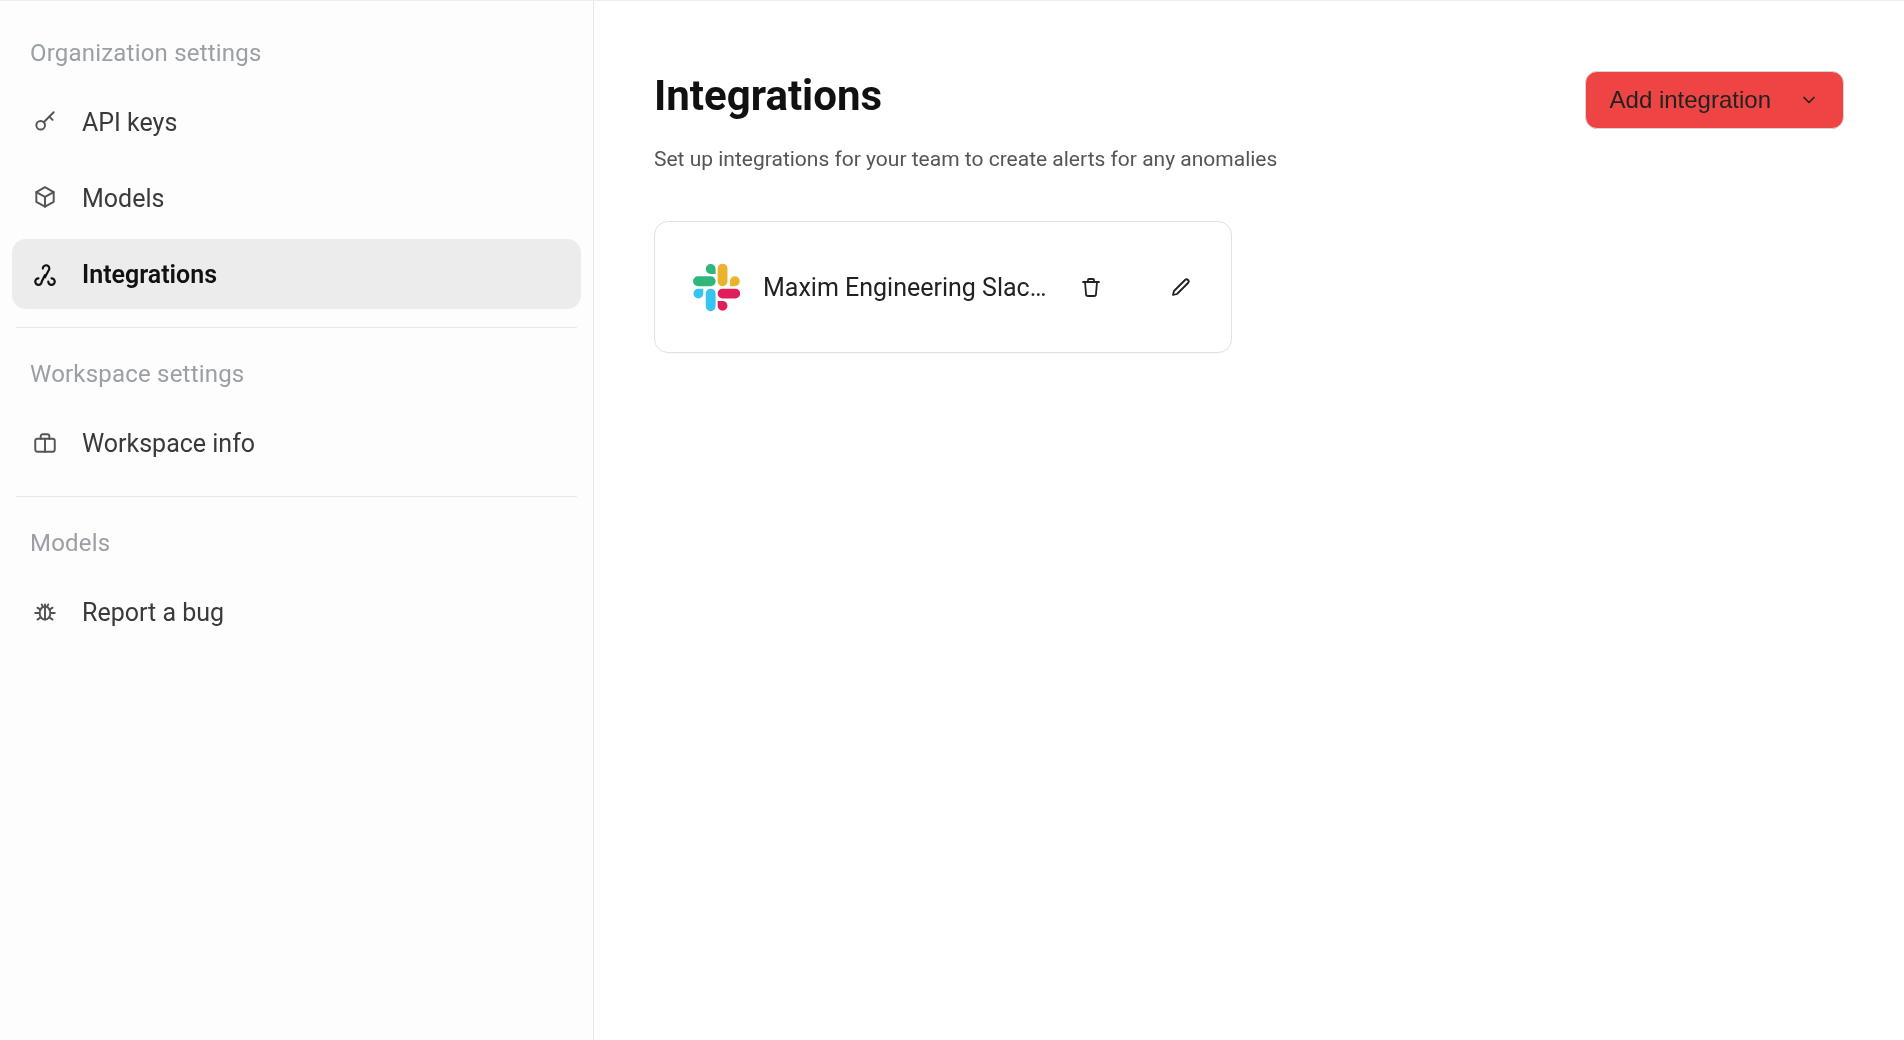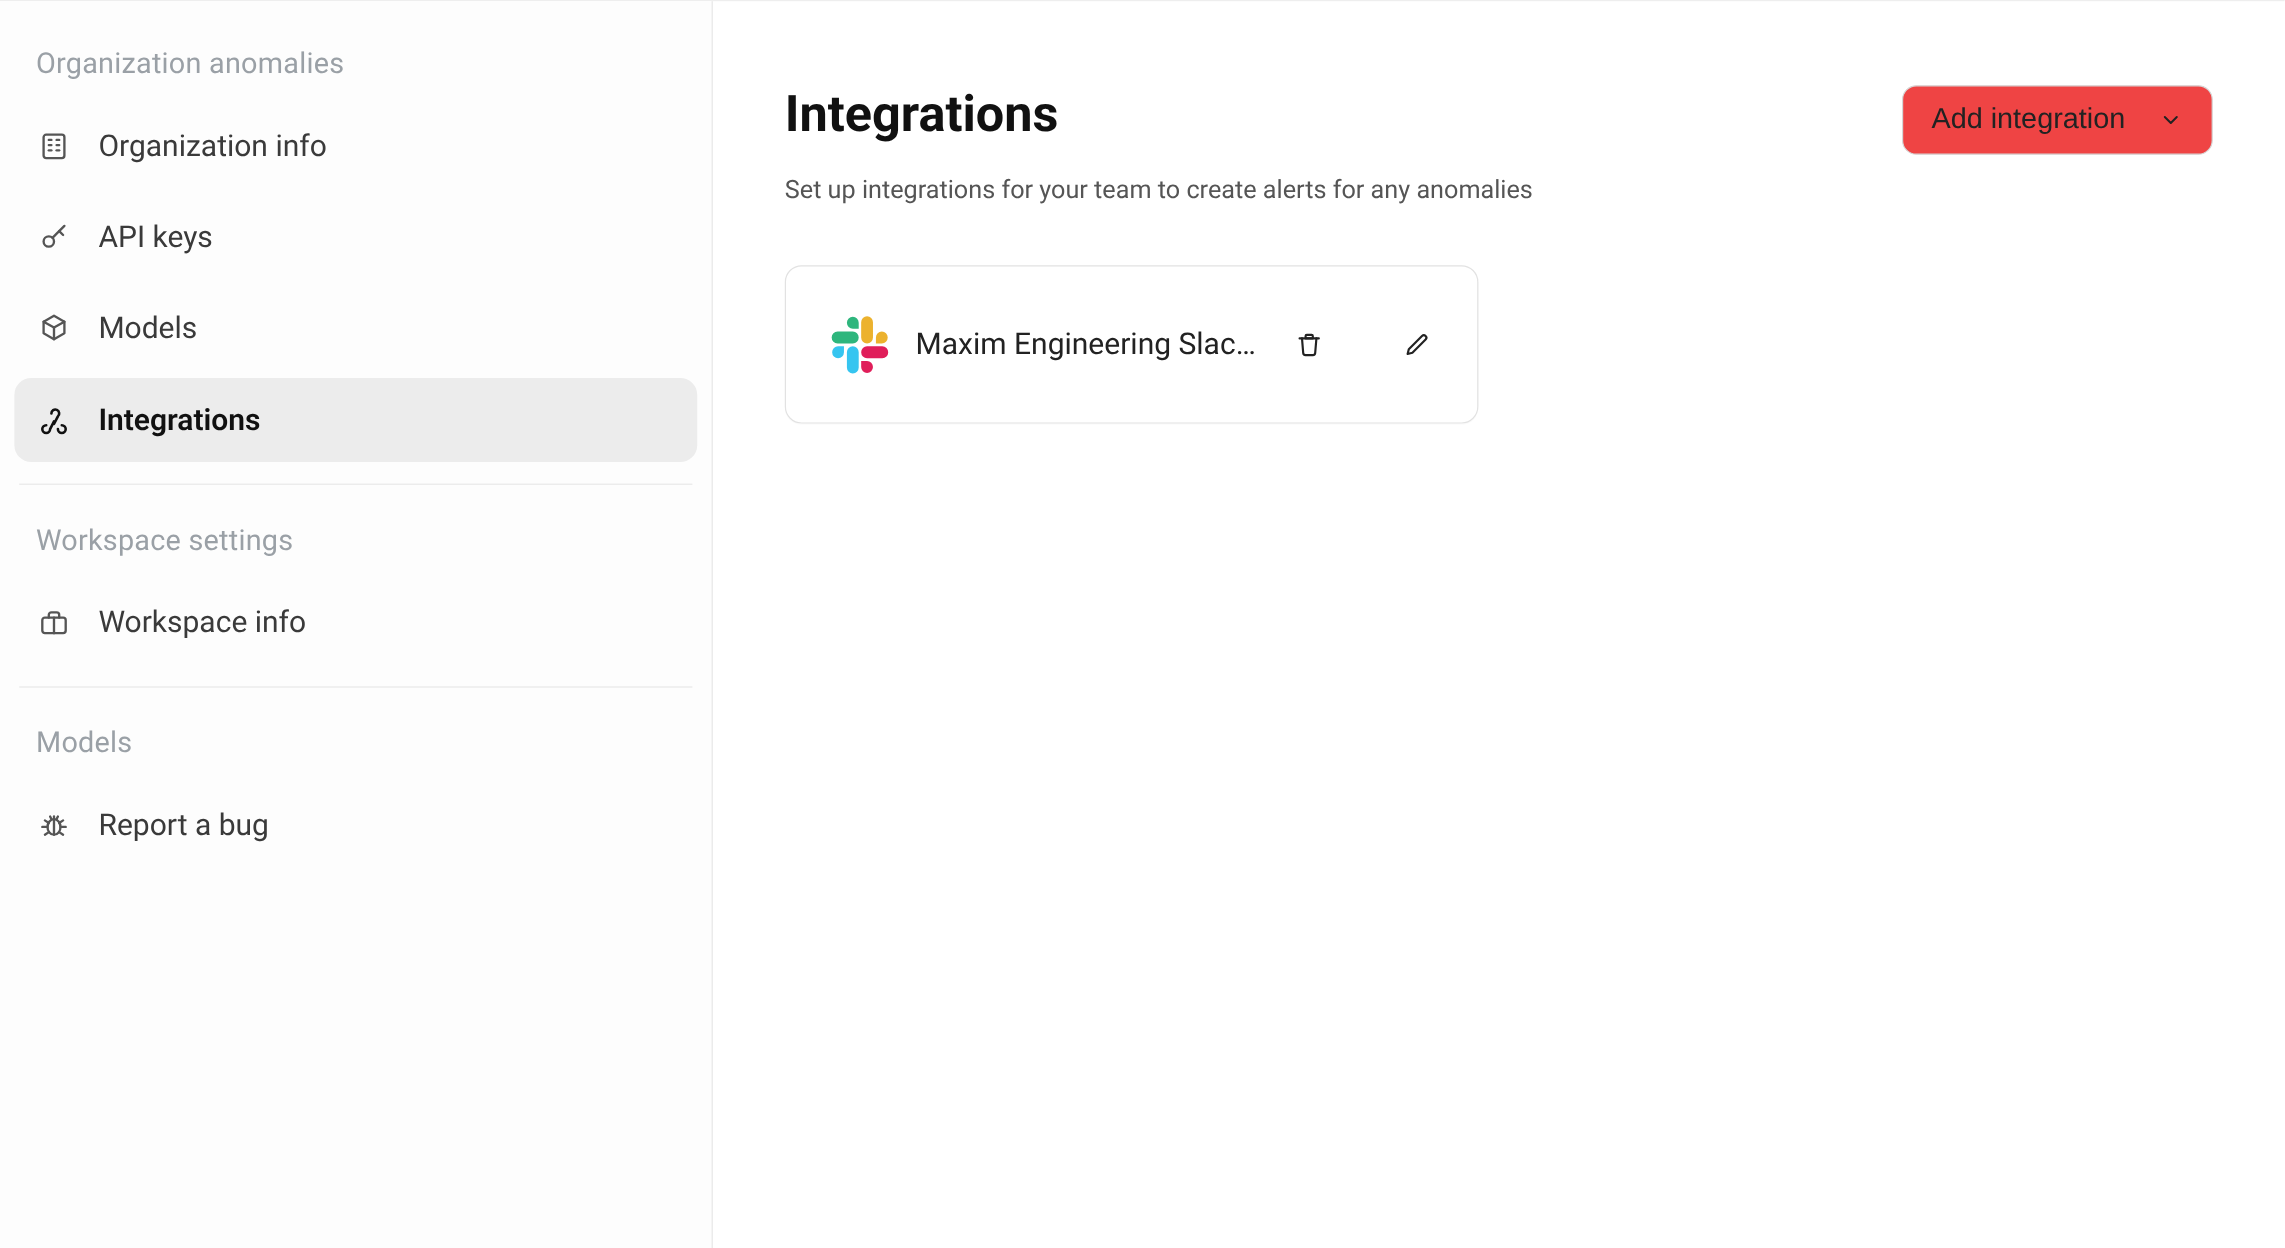--- a/index.html
+++ b/index.html
@@ -132,36 +132,22 @@
   }
   svg { display: block; }
 </style>
 </head>
 <body>
 
 <div class="app">
 
   <nav class="sidebar">
 
-    <div class="section-heading">Organization anomalies</div>
-
-    <div class="nav-item">
-      <span class="icon">
-        <svg width="26" height="26" viewBox="0 0 24 24" fill="none" stroke="currentColor" stroke-width="1.8" stroke-linecap="round" stroke-linejoin="round">
-            <rect x="4" y="3" width="16" height="18" rx="2"></rect>
-            <line x1="8" y1="7" x2="10" y2="7"></line>
-            <line x1="14" y1="7" x2="16" y2="7"></line>
-            <line x1="8" y1="11" x2="10" y2="11"></line>
-            <line x1="14" y1="11" x2="16" y2="11"></line>
-            <line x1="8" y1="15" x2="10" y2="15"></line>
-            <line x1="14" y1="15" x2="16" y2="15"></line>
-          </svg>
-      </span>
-      <span>Organization info</span>
-    </div>
+    <div class="section-heading">Organization settings</div>
+
 
 
 
     <div class="nav-item">
       <span class="icon">
         <svg width="26" height="26" viewBox="0 0 24 24" fill="none" stroke="currentColor" stroke-width="1.8" stroke-linecap="round" stroke-linejoin="round">
             <circle cx="8" cy="15" r="4"></circle>
             <path d="M10.8 12.2L20 3"></path>
             <path d="M16 7l3 3"></path>
           </svg>

